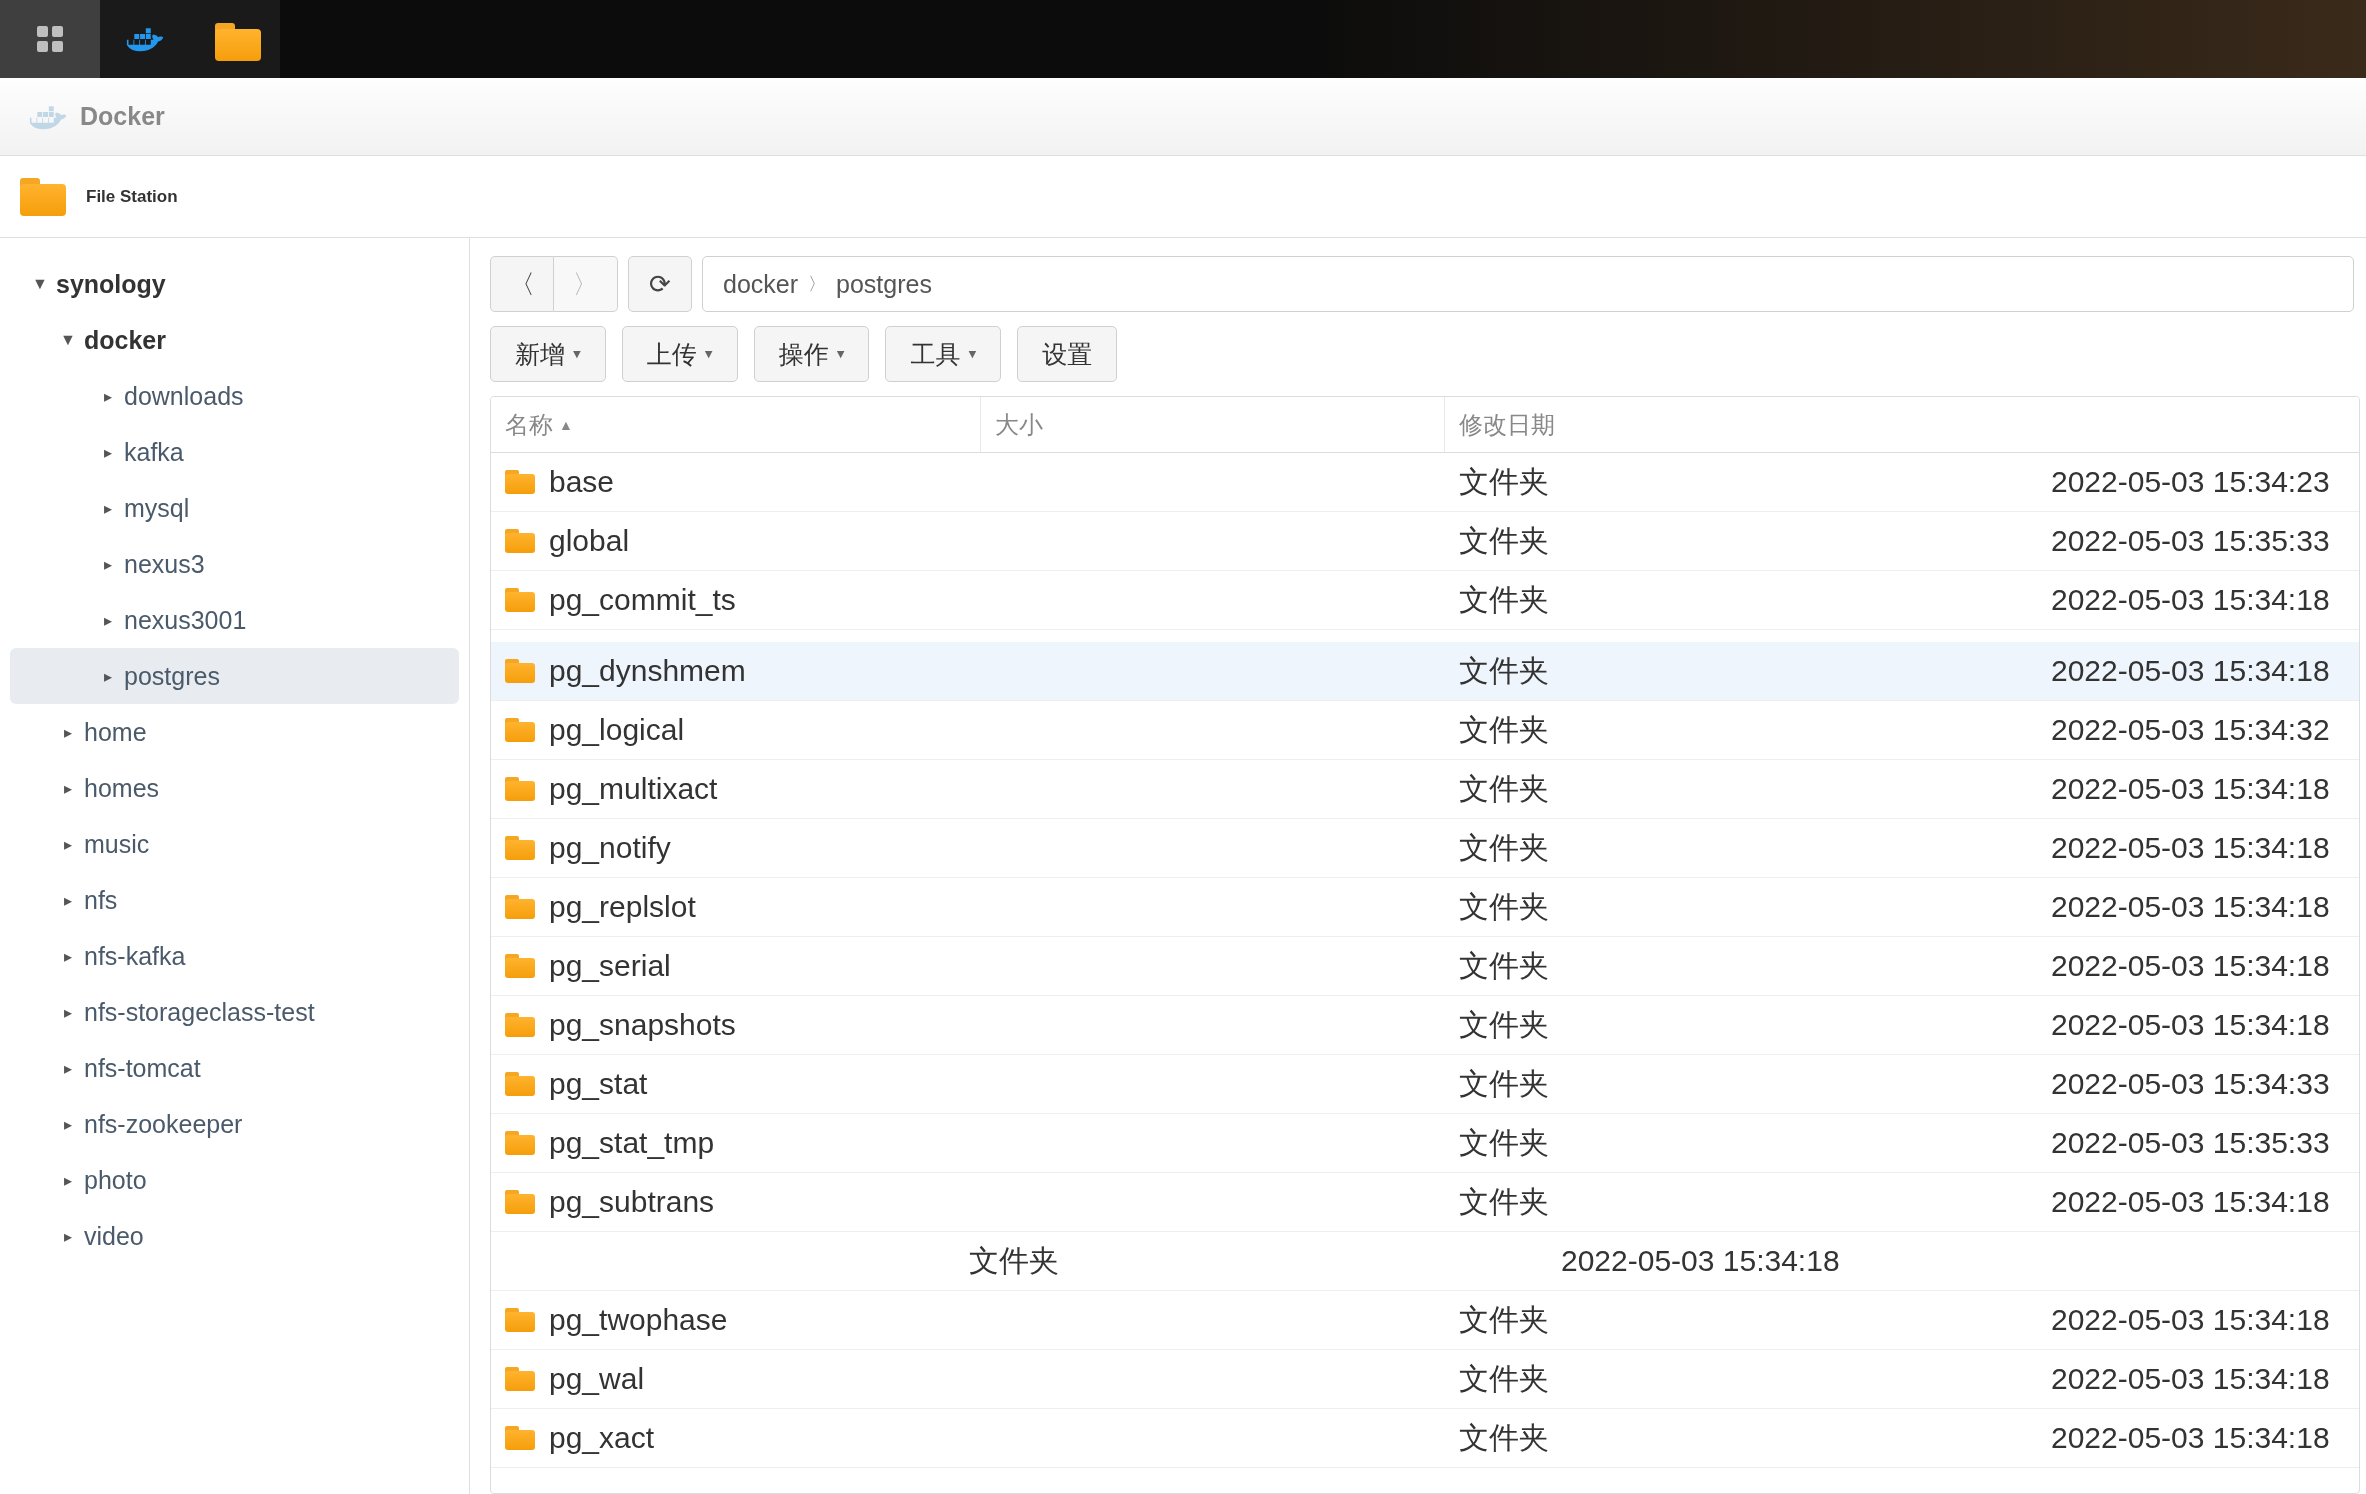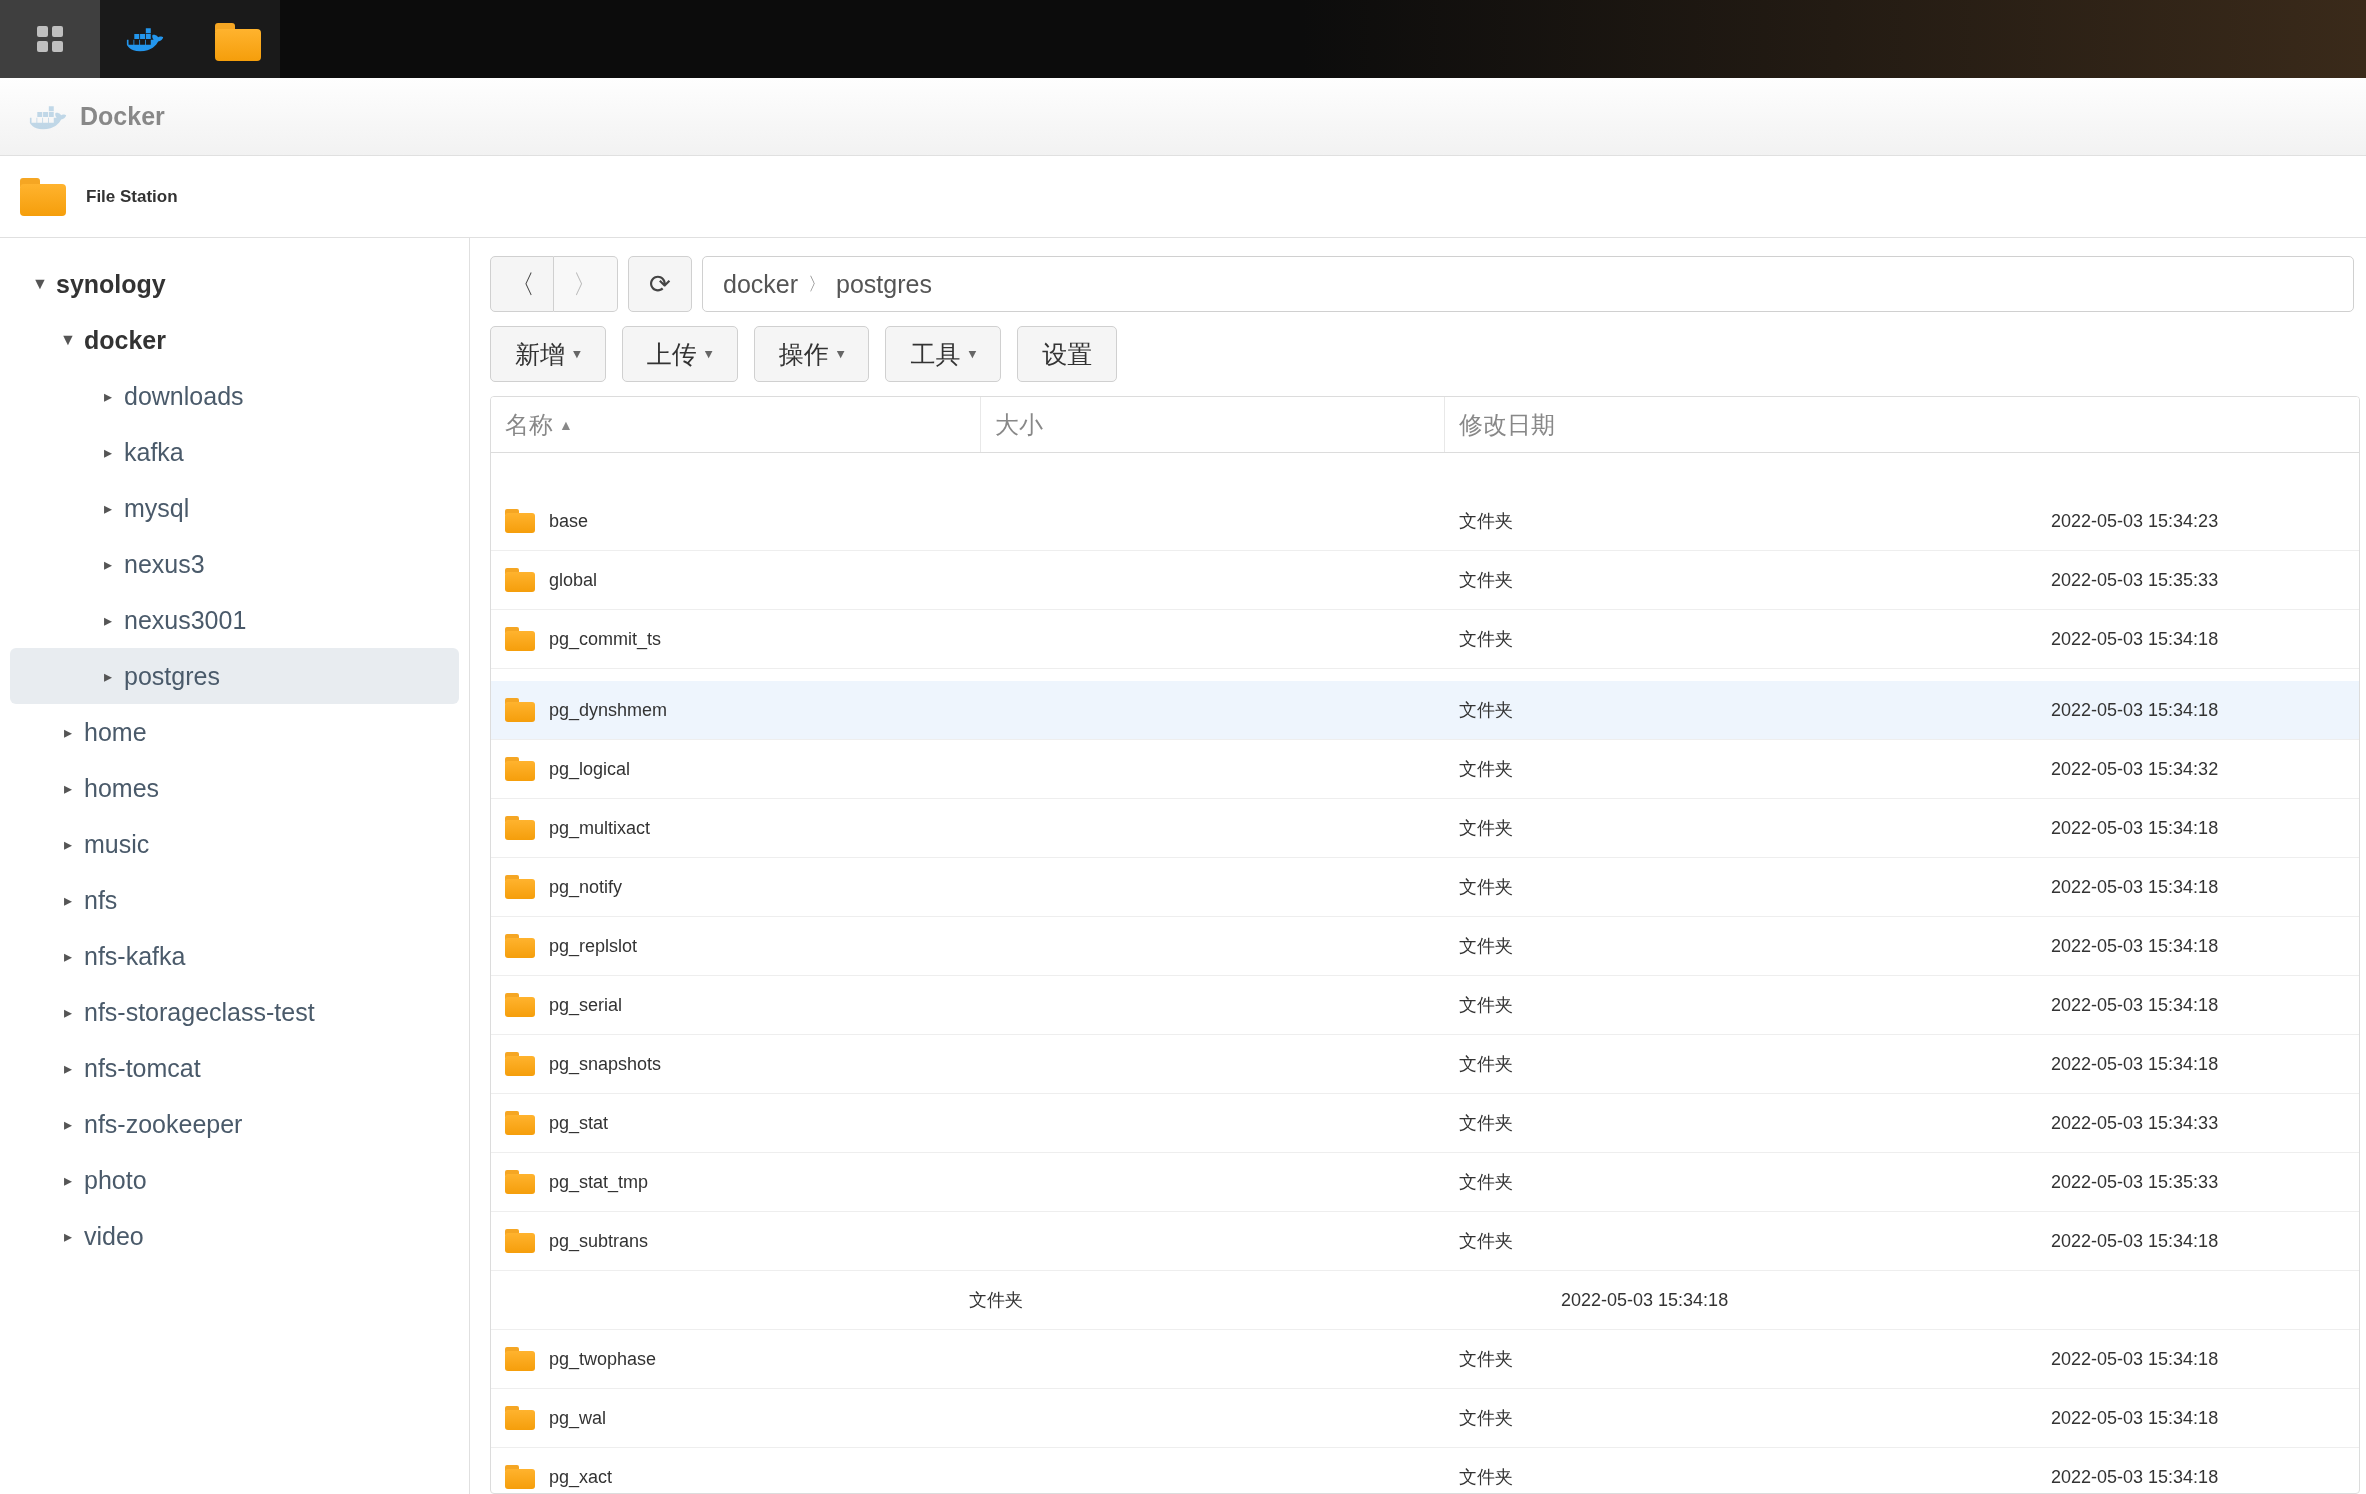--- a/index.html
+++ b/index.html
@@ -186,21 +186,20 @@
 
   
   .table-wrap {
     border: 1px solid #dcdcdc;
     border-radius: 4px;
     overflow: hidden;
     flex: 1;
     display: flex;
     flex-direction: column;
     margin-right: 6px;
-    gap: 39px;
   }
   .thead {
     display: flex;
     height: 56px;
     border-bottom: 1px solid #dcdcdc;
     background: #fff;
   }
   .th {
     display: flex;
     align-items: center;
@@ -218,21 +217,21 @@
 
   .tbody {
     overflow-y: auto;
     flex: 1;
   }
   .trow {
     display: flex;
     height: 59px;
     align-items: center;
     border-bottom: 1px solid #eee;
-    font-size: 18px;
+    font-size: 30px;
     color: #333;
   }
   .trow.hover { background: #eef5fd; margin-top: 12px; }
   .td { padding: 0 14px; display:flex; align-items:center; gap: 14px; }
   .td.col-name { width: 490px; }
   .td.col-size { width: 464px; }
   .td.col-type { width: 592px; }
   .td.col-date { flex: 1; }
 
   

